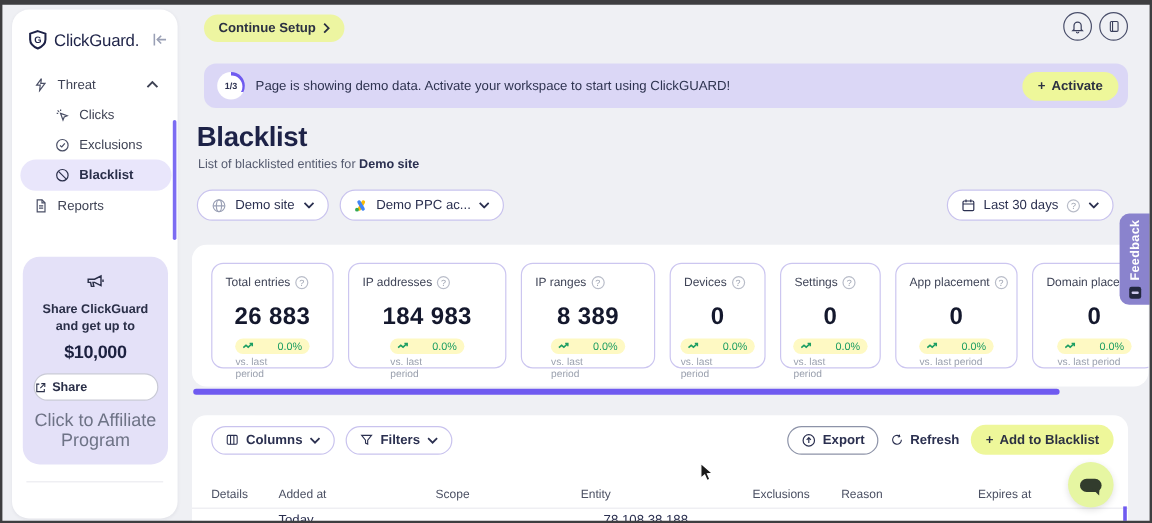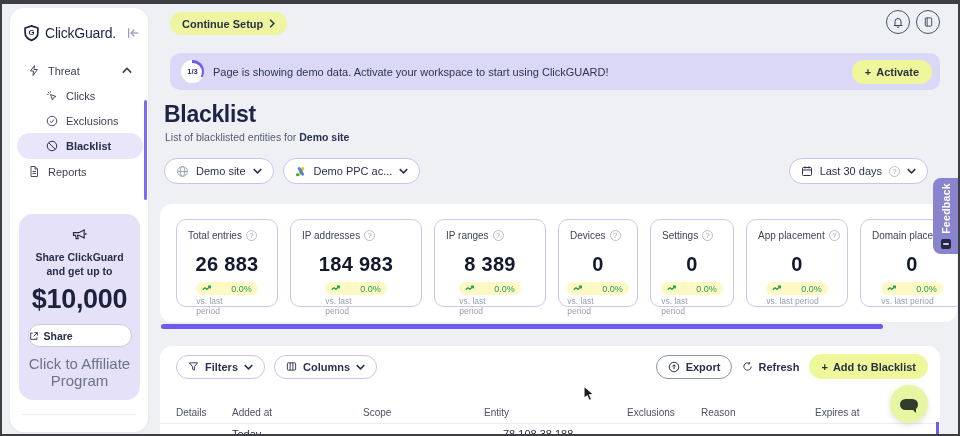--- a/index.html
+++ b/index.html
@@ -20,21 +20,21 @@
   .nav { font-size:11px; color:#3e4254; }
   .nav-item { display:flex; align-items:center; gap:8px; height:25px; padding-left:18px; cursor:default; }
   .nav-item.indent { padding-left:36px; }
   .nav-item .chev { margin-left:auto; margin-right:16px; color:#3e4254; display:flex; }
   .nav-item.active { background:#e9e6fb; border-radius:13px; margin:0 5px 0 7px; padding-left:29px; height:26px; color:#2a2f4a; font-weight:bold; }
   .nav-icon { display:flex; color:#4a4f66; }
   .side-scrollbar { position:absolute; right:1px; top:92px; width:3px; height:100px; background:#7c6cf2; border-radius:2px; }
 
   .promo { margin:30px 8px 0 9px; background:#e4e1f8; border-radius:14px; padding:12px 8px 11px; text-align:center; }
   .promo-headline { font-size:10.5px; font-weight:bold; color:#2a2f48; line-height:1.3; margin-top:5px; padding:0 6px; }
-  .promo-amount { font-size:27px; font-weight:bold; color:#1c2140; margin-top:6px; letter-spacing:-.3px; }
+  .promo-amount { font-size:15px; font-weight:bold; color:#1c2140; margin-top:6px; letter-spacing:-.3px; }
   .share-btn { margin:9px auto 0; width:104px; height:23px; background:#fff; border:1px solid #c9cad6; border-radius:12px; display:flex; align-items:center; gap:5px; font-size:10.5px; font-weight:bold; color:#2a2f48; cursor:pointer; }
   .promo-footer { font-size:15px; color:#6e7386; margin-top:8px; }
 
   .settings-row { margin-top:18px; }
   .side-divider { height:1px; background:#ebebf1; margin:14px 12px 10px; }
 
   
   .pill { border-radius:14px; display:inline-flex; align-items:center; cursor:pointer; }
   .continue-setup { position:absolute; left:170px; top:12px; height:23px; padding:0 12px; background:#edf5a1; color:#2c3142; font-size:11px; font-weight:bold; gap:6px; z-index:4; }
   .topbar-icons { position:absolute; right:20px; top:10px; display:flex; gap:6px; z-index:4; }
@@ -437,38 +437,38 @@
 
 </div>
 
 <div class="h-scrollbar"></div>
 
 <div class="table-panel">
   <div class="toolbar">
     <span class="pill tool-btn">
       <span style="display:inline-flex;">
         <svg width="11" height="11" viewBox="0 0 24 24" fill="none" stroke="#2b3050" stroke-width="2">
-            <path d="M3 4 H21 L14 12.5 V20 L10 18 V12.5 Z"></path>
+            <rect x="3" y="4" width="18" height="16" rx="2"></rect>
+            <path d="M9 4 V20 M15 4 V20"></path>
           </svg>
       </span>
-      <span>Filters</span>
+      <span>Columns</span>
       <span style="display:inline-flex;">
         <svg width="9" height="6" viewBox="0 0 12 8" fill="none" stroke="#2b3050" stroke-width="2">
             <path d="M1 1.5 L6 6.5 L11 1.5"></path>
           </svg>
       </span>
     </span>
     <span class="pill tool-btn">
       <span style="display:inline-flex;">
         <svg width="11" height="11" viewBox="0 0 24 24" fill="none" stroke="#2b3050" stroke-width="2">
-            <rect x="3" y="4" width="18" height="16" rx="2"></rect>
-            <path d="M9 4 V20 M15 4 V20"></path>
+            <path d="M3 4 H21 L14 12.5 V20 L10 18 V12.5 Z"></path>
           </svg>
       </span>
-      <span>Columns</span>
+      <span>Filters</span>
       <span style="display:inline-flex;">
         <svg width="9" height="6" viewBox="0 0 12 8" fill="none" stroke="#2b3050" stroke-width="2">
             <path d="M1 1.5 L6 6.5 L11 1.5"></path>
           </svg>
       </span>
     </span>
 
     <span class="toolbar-right">
       <span class="pill tool-btn export-btn">
         <span style="display:inline-flex;">

